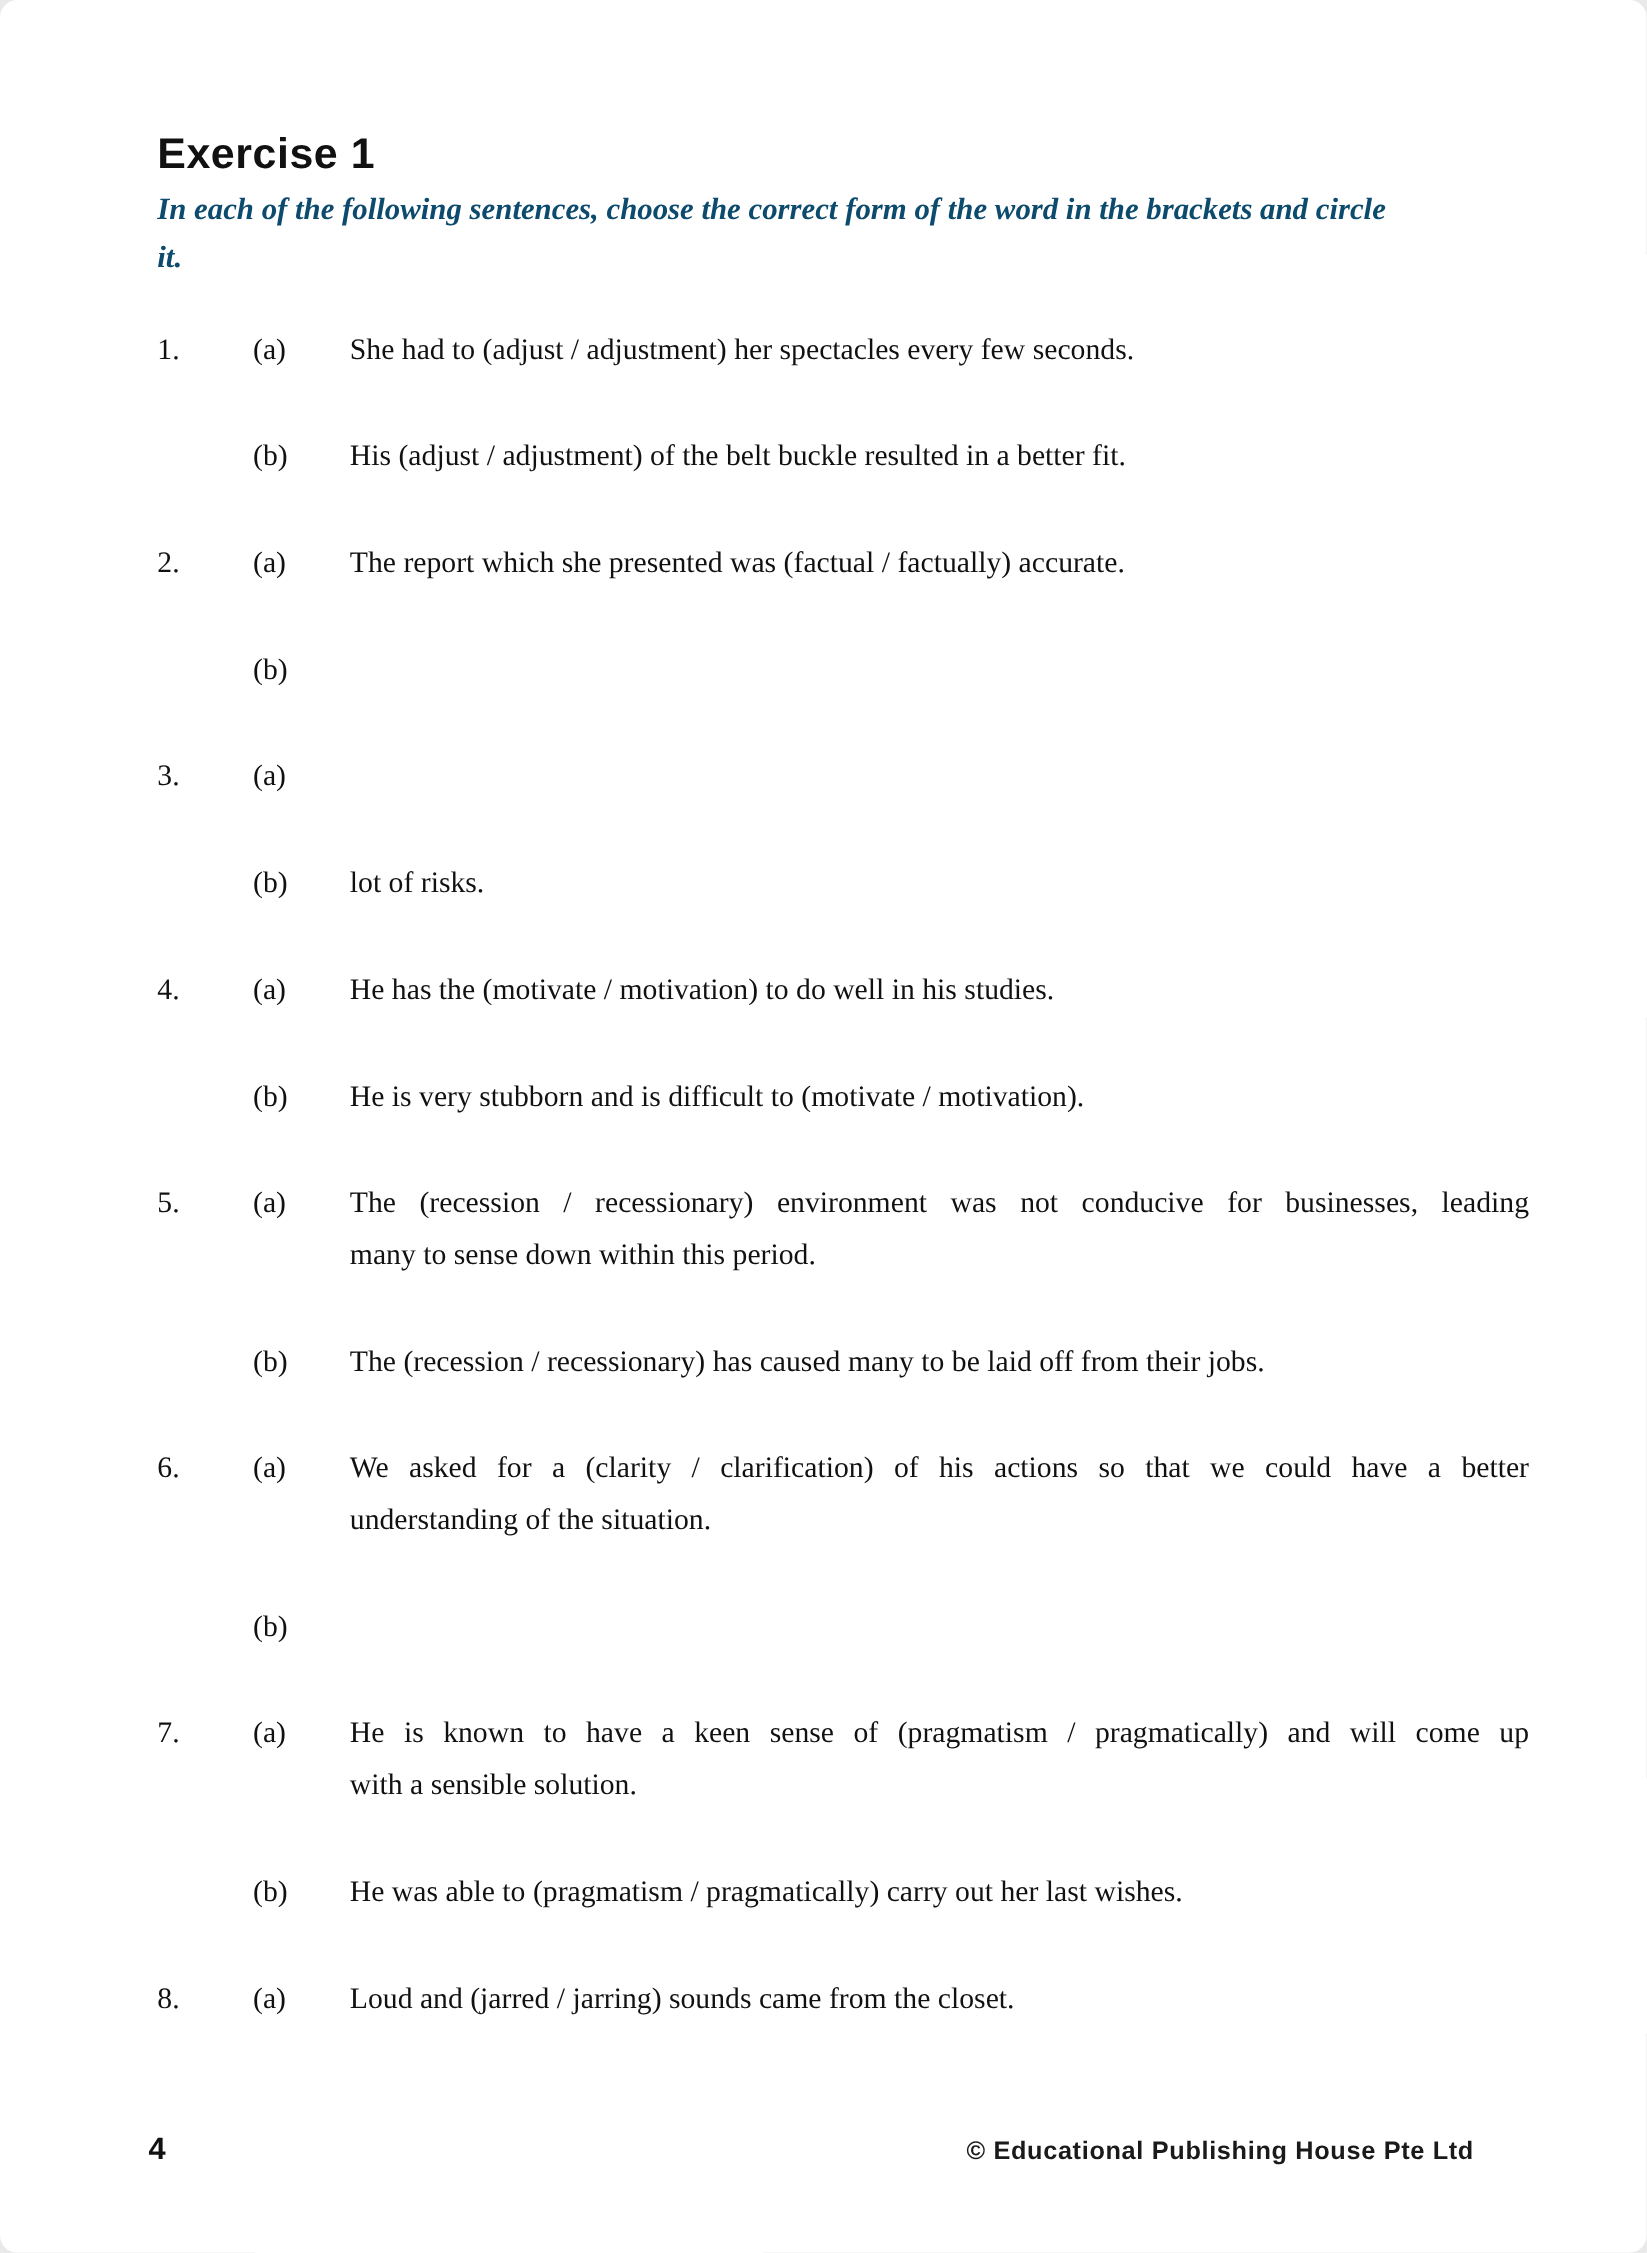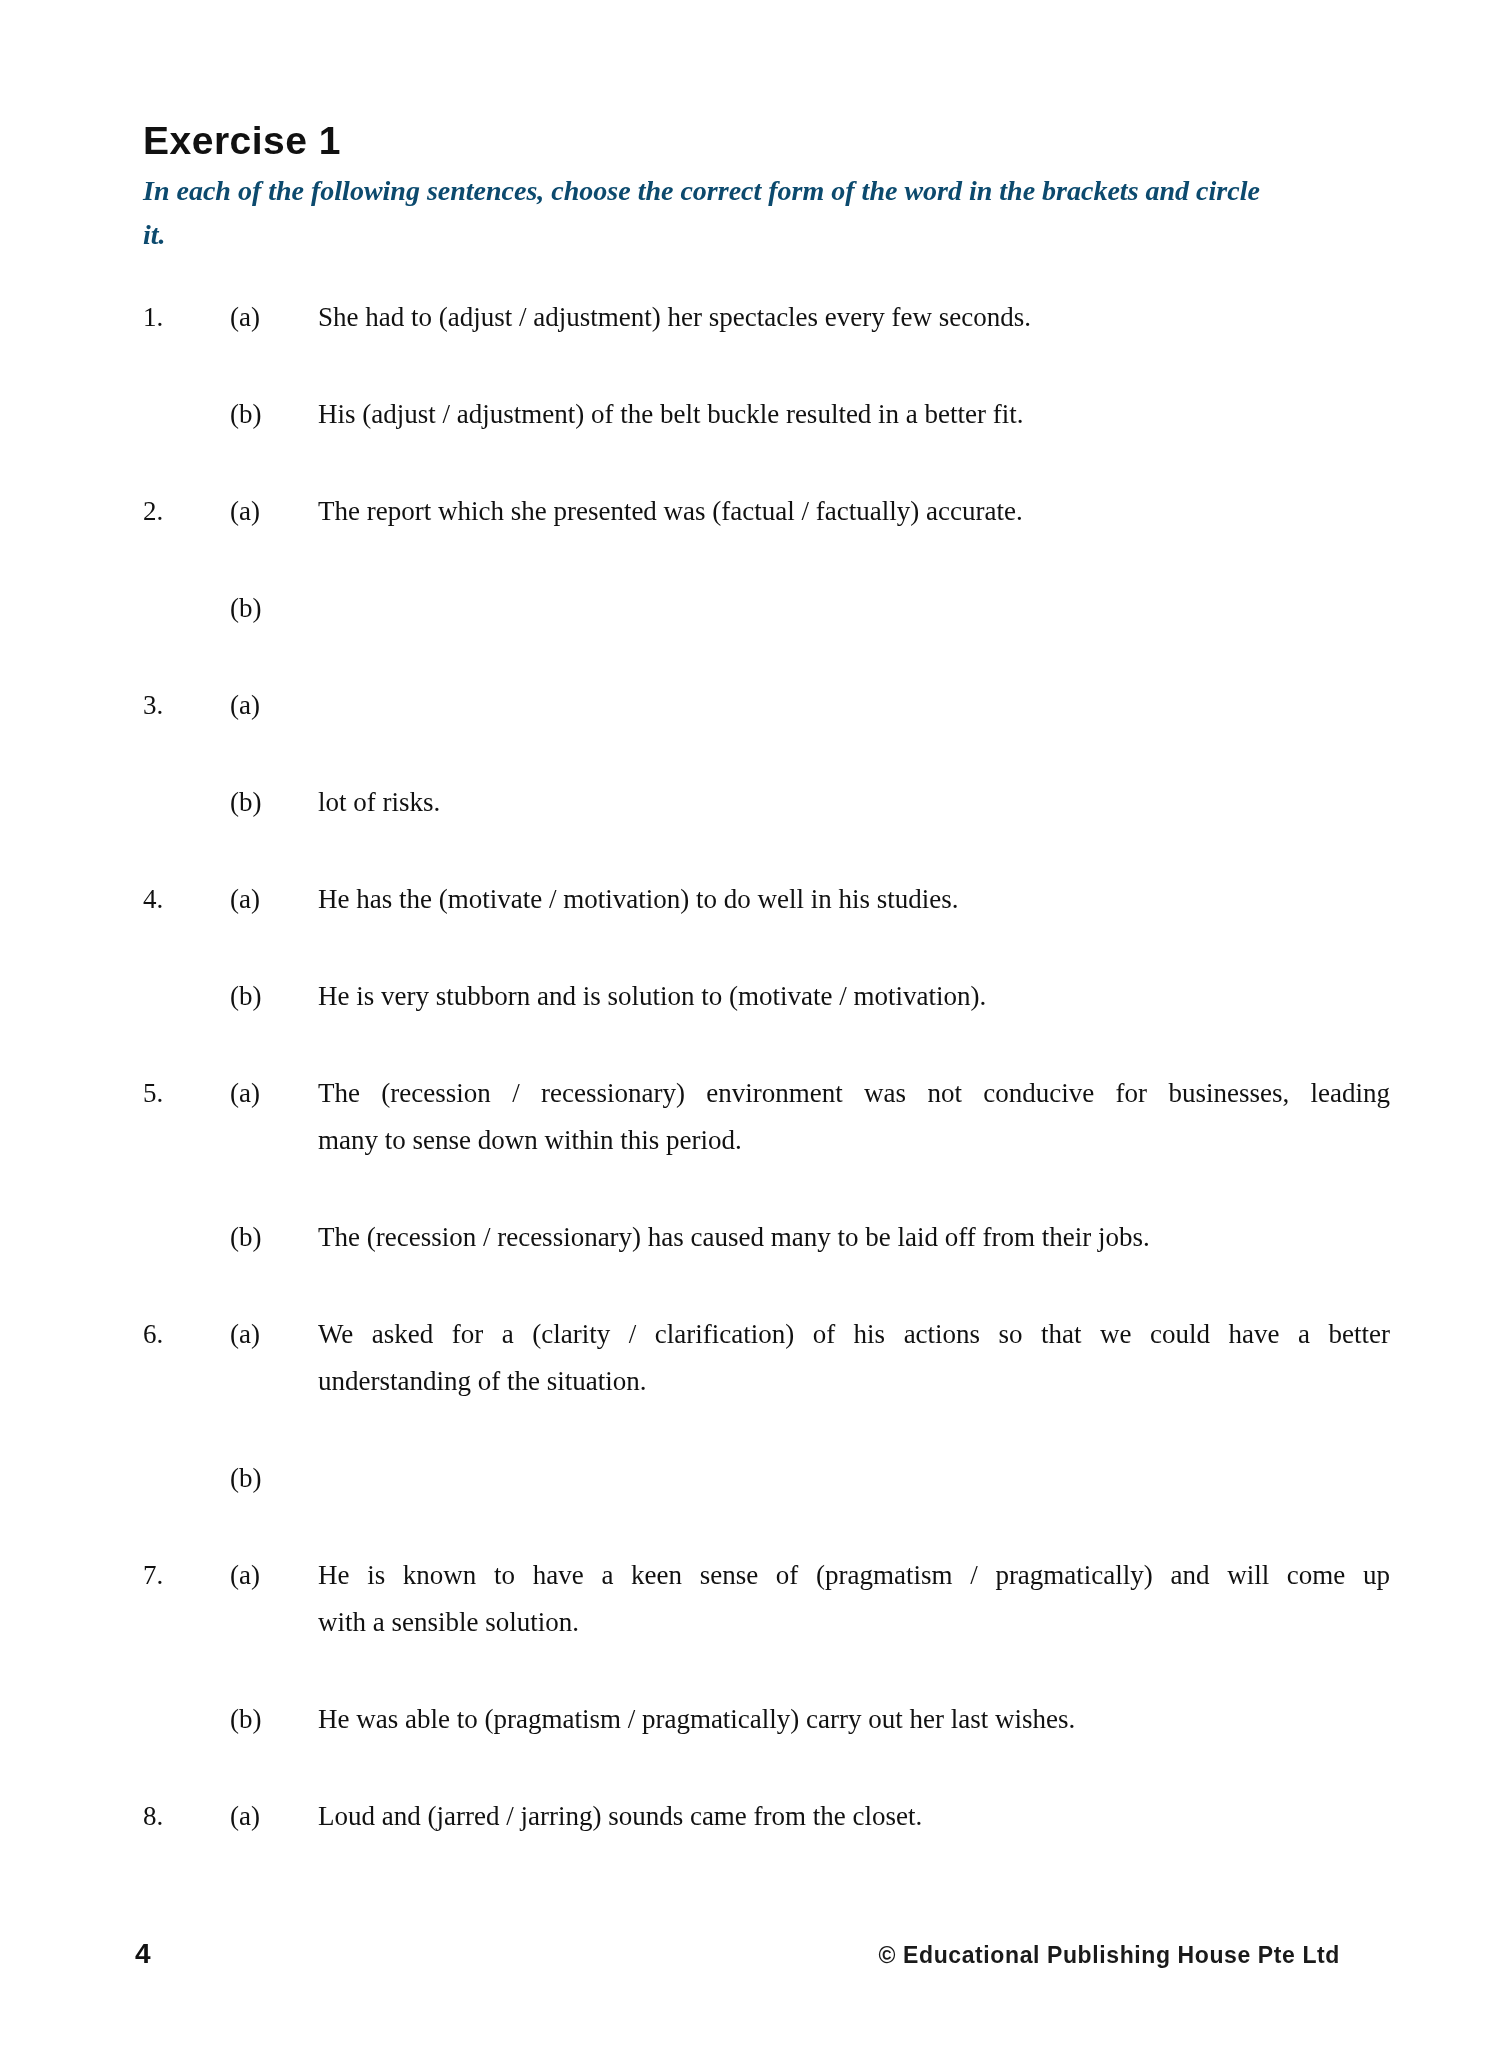--- a/index.html
+++ b/index.html
@@ -4,20 +4,21 @@
 <style>
   html, body { margin: 0; padding: 0; background: #e9e9e9; }
   .page {
     position: relative;
     width: 1497px;
     height: 2048px;
     margin: 0 auto;
     background: #ffffff;
     color: #000000;
     overflow: hidden;
+    border-radius: 16px;
   }
   .content {
     position: absolute;
     left: 143px;
     right: 107px;
     top: 120px;
   }
   .title {
     font-family: "Liberation Sans", sans-serif;
     font-weight: bold;
@@ -139,21 +140,21 @@
           <div class="col-num">4.</div>
           <div class="col-label">(a)</div>
           <div class="col-text">
             <div class="line">He has the (motivate / motivation) to do well in his studies.</div>
           </div>
         </div>
         <div class="row">
           <div class="col-num"></div>
           <div class="col-label">(b)</div>
           <div class="col-text">
-            <div class="line">He is very stubborn and is solution to (motivate / motivation).</div>
+            <div class="line">He is very stubborn and is difficult to (motivate / motivation).</div>
           </div>
         </div>
         <div class="row">
           <div class="col-num">5.</div>
           <div class="col-label">(a)</div>
           <div class="col-text">
             <div class="line justified">The (recession / recessionary) environment was not conducive for businesses, leading</div>
             <div class="line">many to sense down within this period.</div>
           </div>
         </div>

